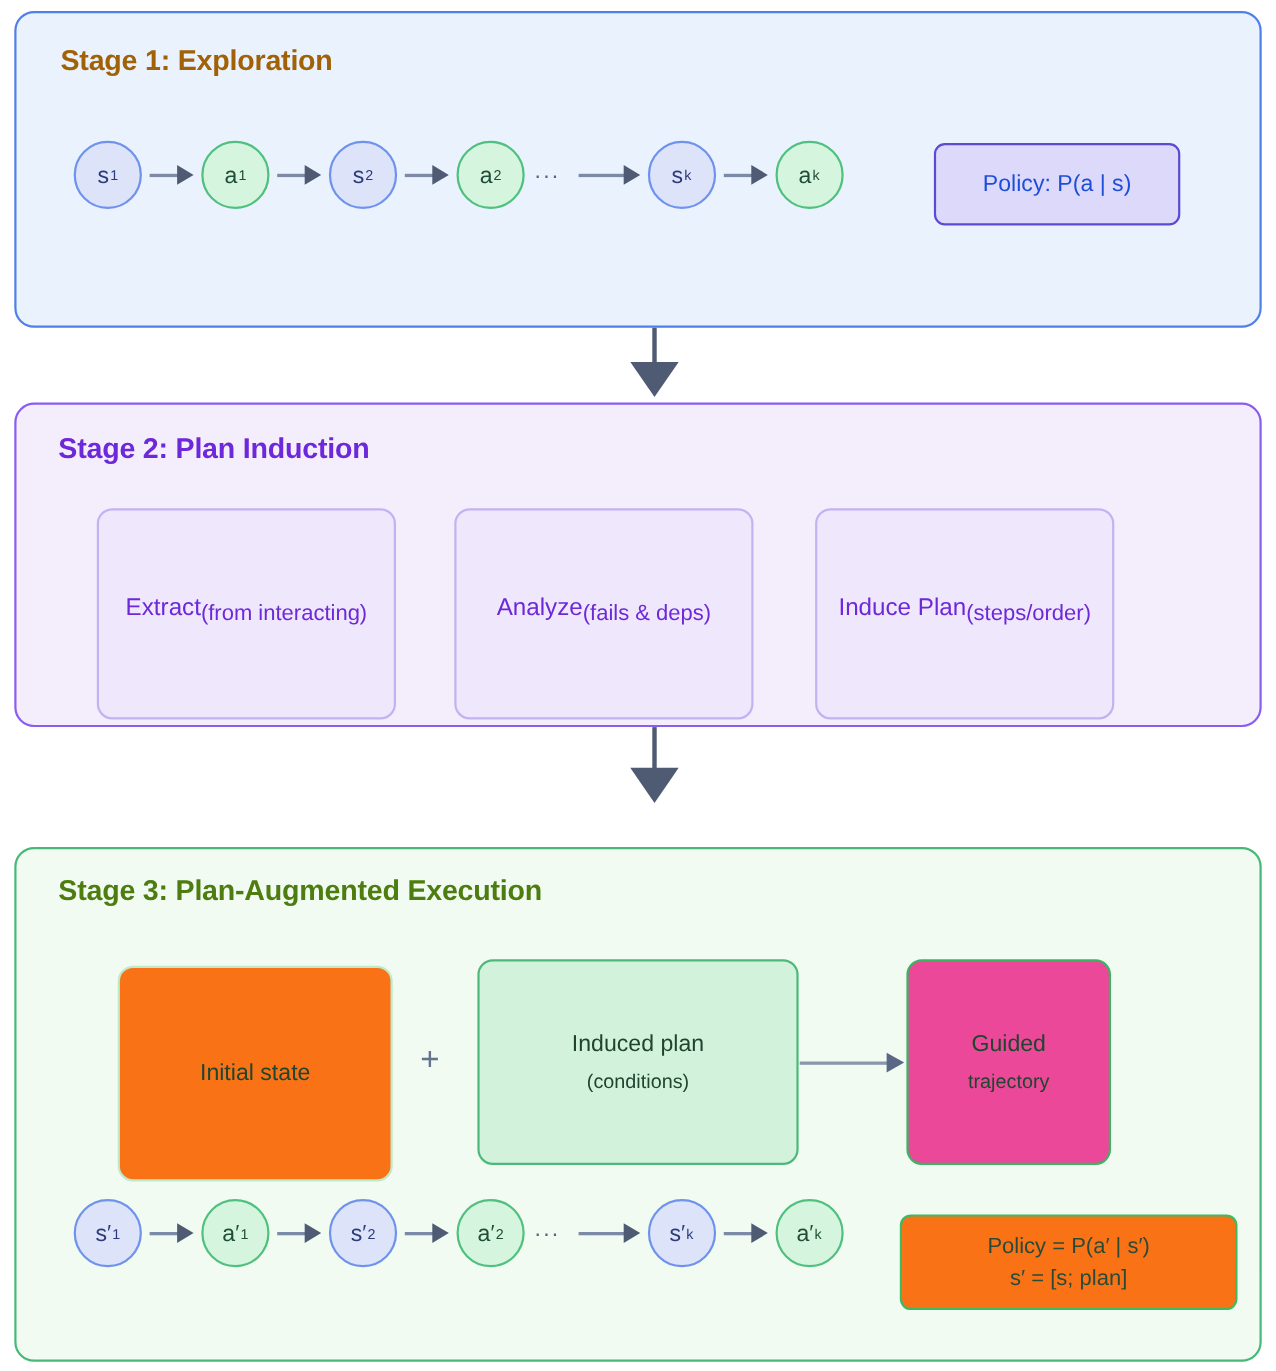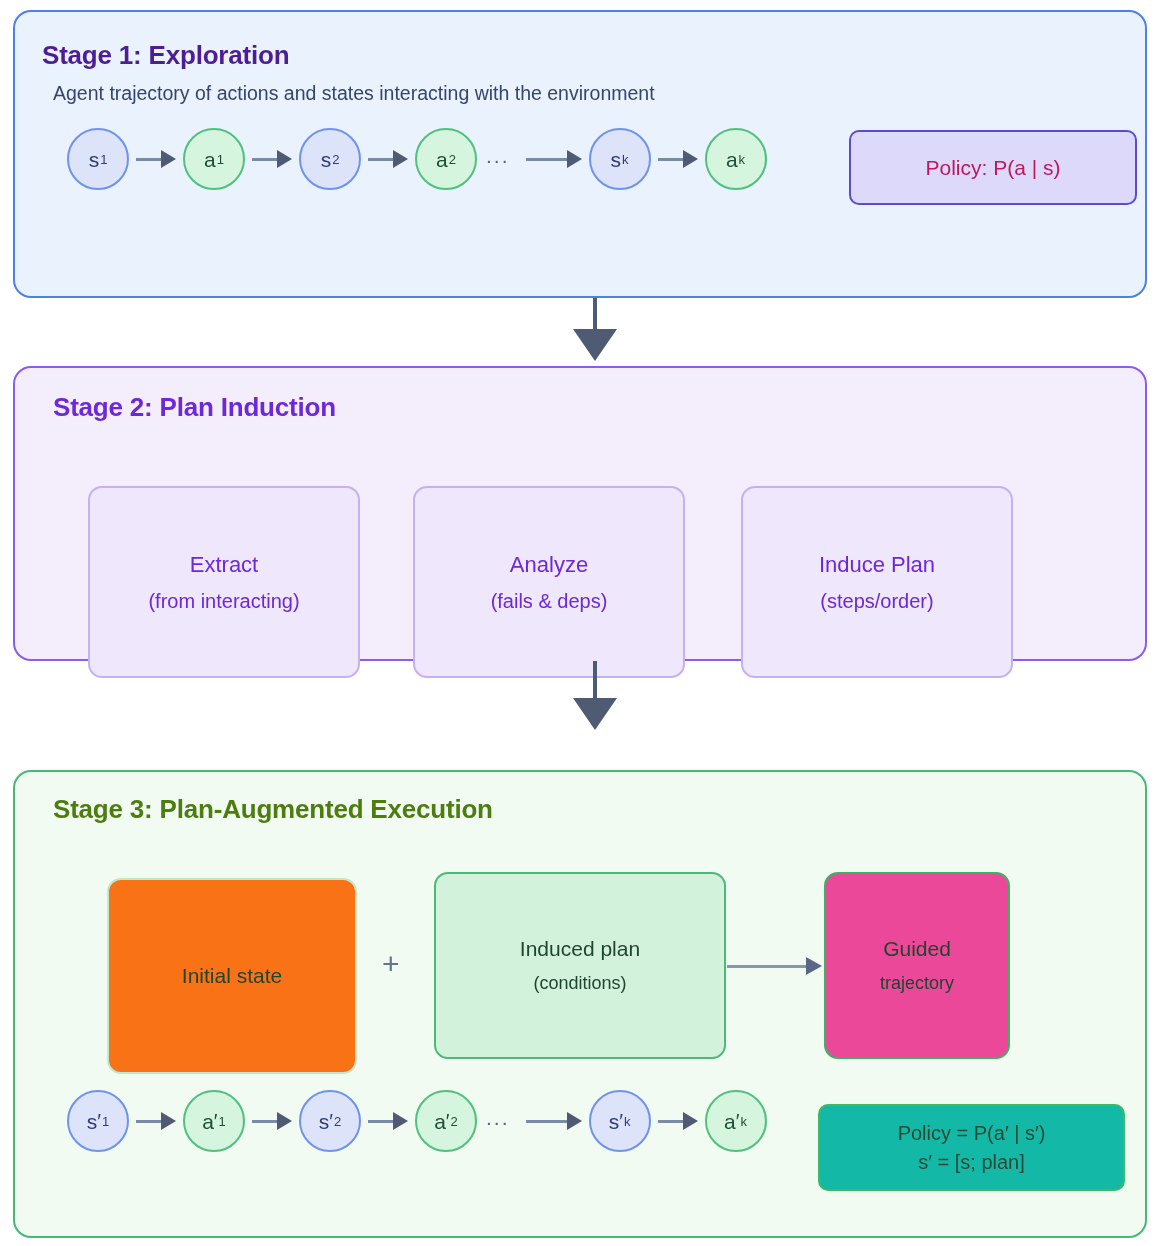--- a/index.html
+++ b/index.html
@@ -44,21 +44,21 @@
     border-color: #46b877;
   }
 
   .stage-title {
     position: absolute;
     font-weight: bold;
     font-size: 26px;
     letter-spacing: -0.2px;
     white-space: nowrap;
   }
-  #stage1 .stage-title { left: 27px; top: 28px; color: #4c1d95; }
+  #stage1 .stage-title { left: 40px; top: 28px; color: #a16207; }
   #stage2 .stage-title { left: 38px; top: 24px; color: #6d28d9; }
   #stage3 .stage-title { left: 38px; top: 22px; color: #4d7c0f; }
 
   .stage-subtitle {
     position: absolute;
     left: 38px; top: 70px;
     font-size: 19.5px;
     color: #34456e;
     white-space: nowrap;
   }
@@ -128,47 +128,47 @@
     border-radius: 10px;
     border-width: 2px;
     border-style: solid;
     display: flex;
     flex-direction: column;
     align-items: center;
     justify-content: center;
     text-align: center;
   }
   #policy1 {
-    left: 849px; top: 130px; width: 288px; height: 75px;
+    left: 849px; top: 130px; width: 224px; height: 75px;
     background: #ddd9fb;
     border-color: #5c4ad1;
-    color: #be185d;
+    color: #1d4ed8;
     font-size: 21px;
   }
   #policy3 {
     left: 818px; top: 1104px; width: 307px; height: 87px;
-    background: #14b8a6;
+    background: #f97316;
     border-color: #3fb962;
     color: #2a4a38;
     font-size: 20px;
     line-height: 1.45;
   }
 
   
   .s2box {
     position: absolute;
     box-sizing: border-box;
-    top: 486px;
+    top: 462px;
     width: 272px;
     height: 192px;
     border-radius: 14px;
     border: 2px solid #c4b1f2;
     background: #efe7fb;
     display: flex;
-    flex-direction: column;
+    flex-direction: row;
     align-items: center;
     justify-content: center;
     color: #6d28d9;
     text-align: right;
   }
   .s2box .b-title { font-size: 22px; margin-bottom: 12px; }
   .s2box .b-sub   { font-size: 20px; }
   #s2box0 { left: 88px; }
   #s2box1 { left: 413px; }
   #s2box2 { left: 741px; }
@@ -252,21 +252,20 @@
   #connector2 { top: 661px; }
   #connector2 .vshaft { height: 38px; }
 </style>
 </head>
 <body>
 
 <div id="canvas">
 
   <div class="stage" id="stage1">
     <div class="stage-title">Stage 1: Exploration</div>
-    <div class="stage-subtitle">Agent trajectory of actions and states interacting with the environment</div>
   </div>
 
   <div class="traj" id="traj1">
     <div class="node state">
       <span>s</span>
         <span class="sub">1</span>
     </div>
     <div class="arrow">
         <div class="shaft"></div>
         <div class="head"></div>

